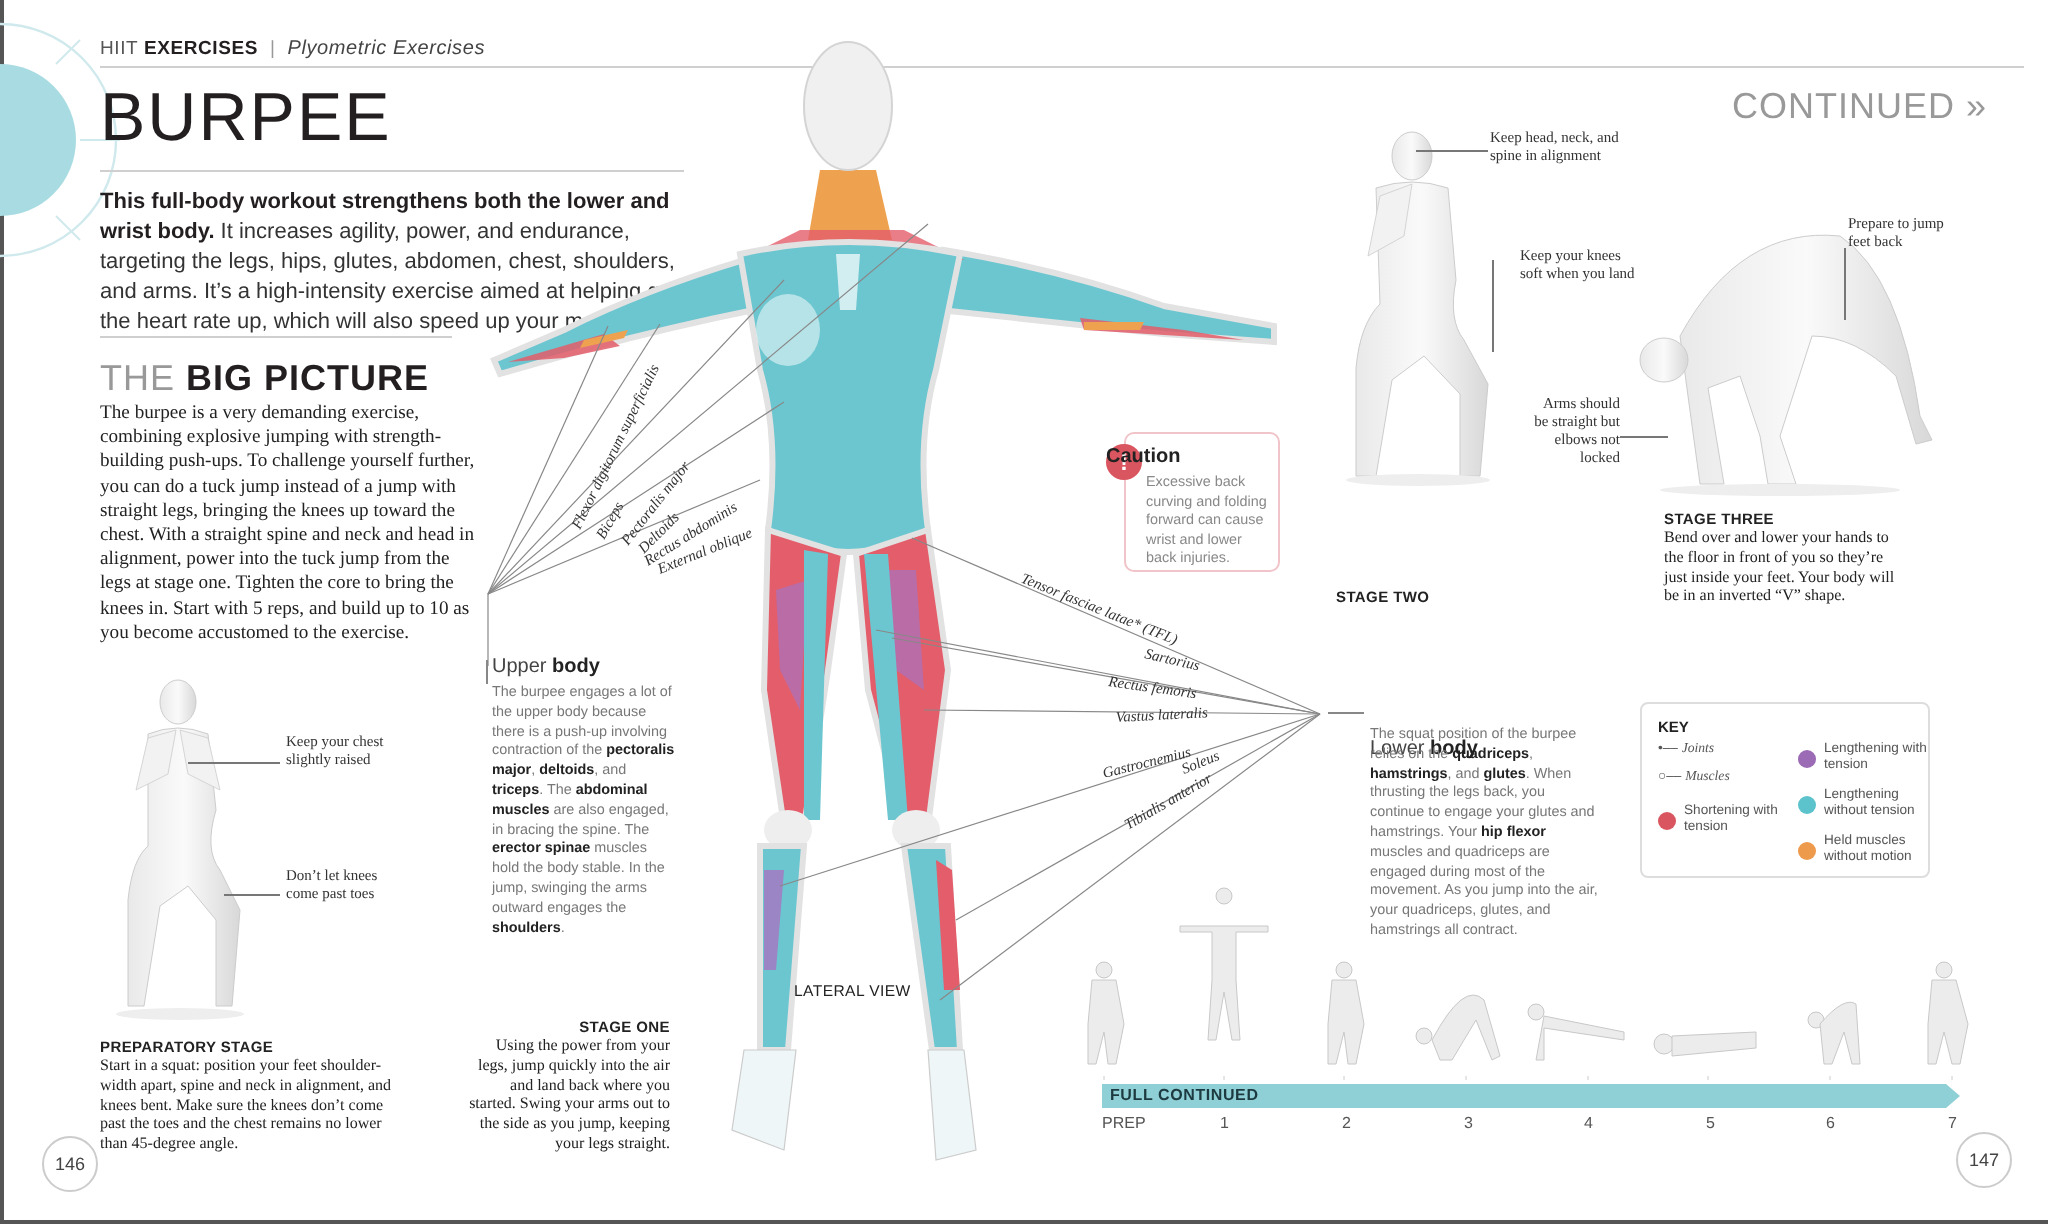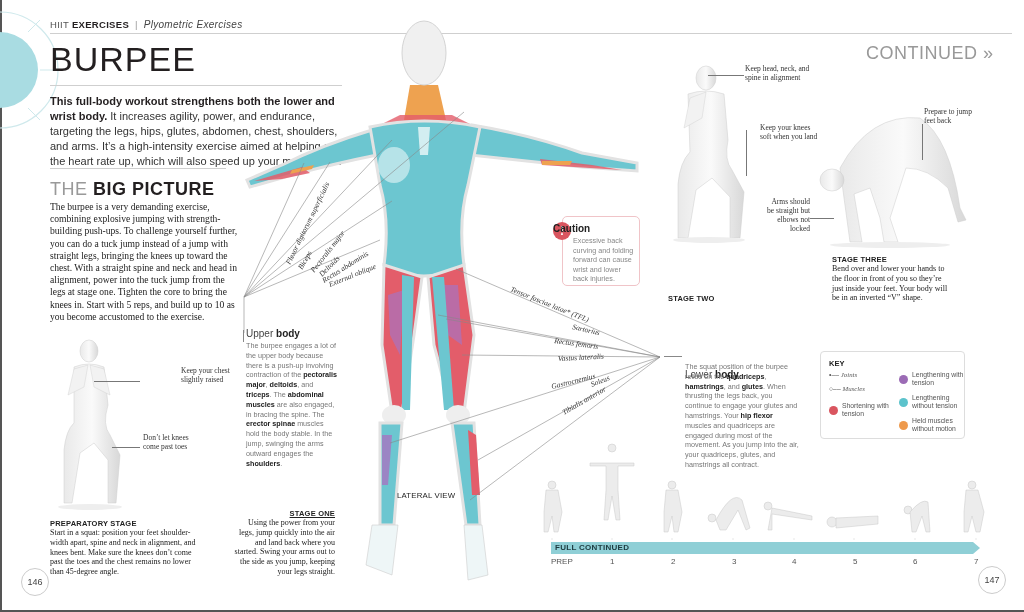--- a/index.html
+++ b/index.html
@@ -96,28 +96,28 @@
           <stop offset="1" stop-color="#d8d8d8"></stop>
         </linearGradient>
     </defs>
     <ellipse cx="37" cy="16" rx="9" ry="11" fill="url(#skin)" stroke="#ccc" stroke-width="0.5"></ellipse>
     <path d="M22 32 Q37 26 52 32 L56 70 Q50 90 58 100 L68 120 L64 168 L56 168 L56 125 L42 108 L28 118 L20 168 L12 168 L12 115 Q14 95 22 88 Z" fill="url(#skin)" stroke="#ccc" stroke-width="0.5"></path>
     <path d="M22 34 L16 60 L32 52 L36 30 Z" fill="#f2f2f2" stroke="#ccc" stroke-width="0.4"></path>
     <path d="M52 34 L58 60 L42 52 L38 30 Z" fill="#f2f2f2" stroke="#ccc" stroke-width="0.4"></path>
     <ellipse cx="38" cy="172" rx="32" ry="3" fill="#eee"></ellipse>
   </svg>
   <div class="abs rule" style="left:92px;top:381px;width:46px;background:#777;"></div>
-  <div class="abs callout" style="left:141px;top:366px;width:62px;margin-left:38px;">Keep your chest slightly raised</div>
+  <div class="abs callout" style="left:141px;top:366px;width:62px;">Keep your chest slightly raised</div>
   <div class="abs rule" style="left:110px;top:447px;width:28px;background:#777;"></div>
   <div class="abs callout" style="left:141px;top:433px;width:58px;">Don’t let knees come past toes</div>
 
   <div class="abs stage-head" style="left:48px;top:519px;">PREPARATORY STAGE</div>
   <p class="abs stage-text" style="left:48px;top:528px;width:152px;">Start in a squat: position your feet shoulder-width apart, spine and neck in alignment, and knees bent. Make sure the knees don’t come past the toes and the chest remains no lower than 45-degree angle.</p>
 
-  <div class="abs stage-head" style="left:240px;top:509px;width:93px;text-align:right;text-decoration:underline;">STAGE ONE</div>
+  <div class="abs stage-head" style="left:240px;top:509px;width:93px;text-align:right;">STAGE ONE</div>
   <p class="abs stage-text" style="left:230px;top:518px;width:103px;text-align:right;">Using the power from your legs, jump quickly into the air and land back where you started. Swing your arms out to the side as you jump, keeping your legs straight.</p>
 
   <div class="abs page-num" style="left:19px;top:568px;">146</div>
 
   <svg style="left:240px;top:15px;width:420px;height:570px;" viewBox="0 0 420 570">
 
     <path d="M130 115 Q80 130 40 150 L5 165 L8 172 L50 160 Q95 148 135 140 Z" fill="#6cc6d0" stroke="#e2e2e2" stroke-width="3"></path>
     <path d="M60 152 L12 166 L40 164 L68 158 Z" fill="#e35d6a" opacity="0.85"></path>
     <path d="M50 155 L72 150 L70 154 L48 159 Z" fill="#eea250"></path>
     <path d="M230 110 Q290 120 340 138 L395 148 L395 156 L340 152 Q285 146 228 140 Z" fill="#6cc6d0" stroke="#e2e2e2" stroke-width="3"></path>

